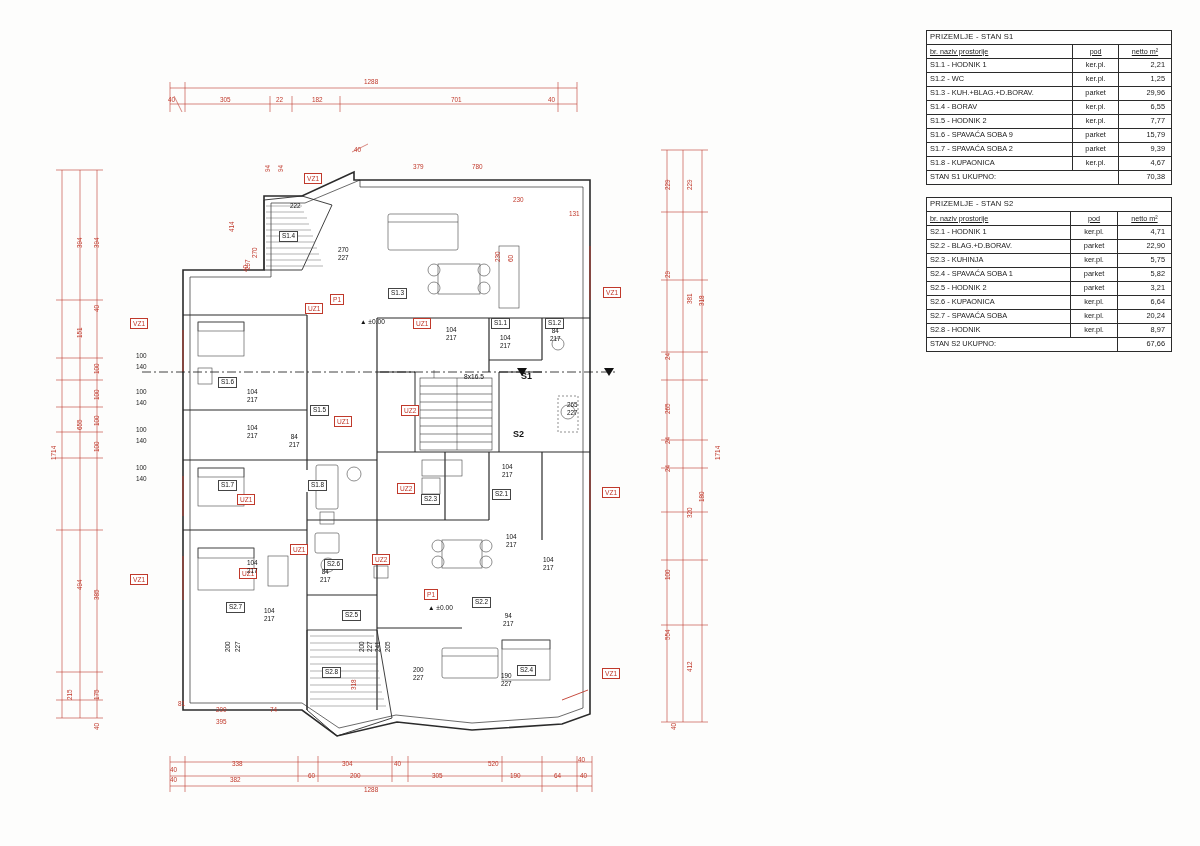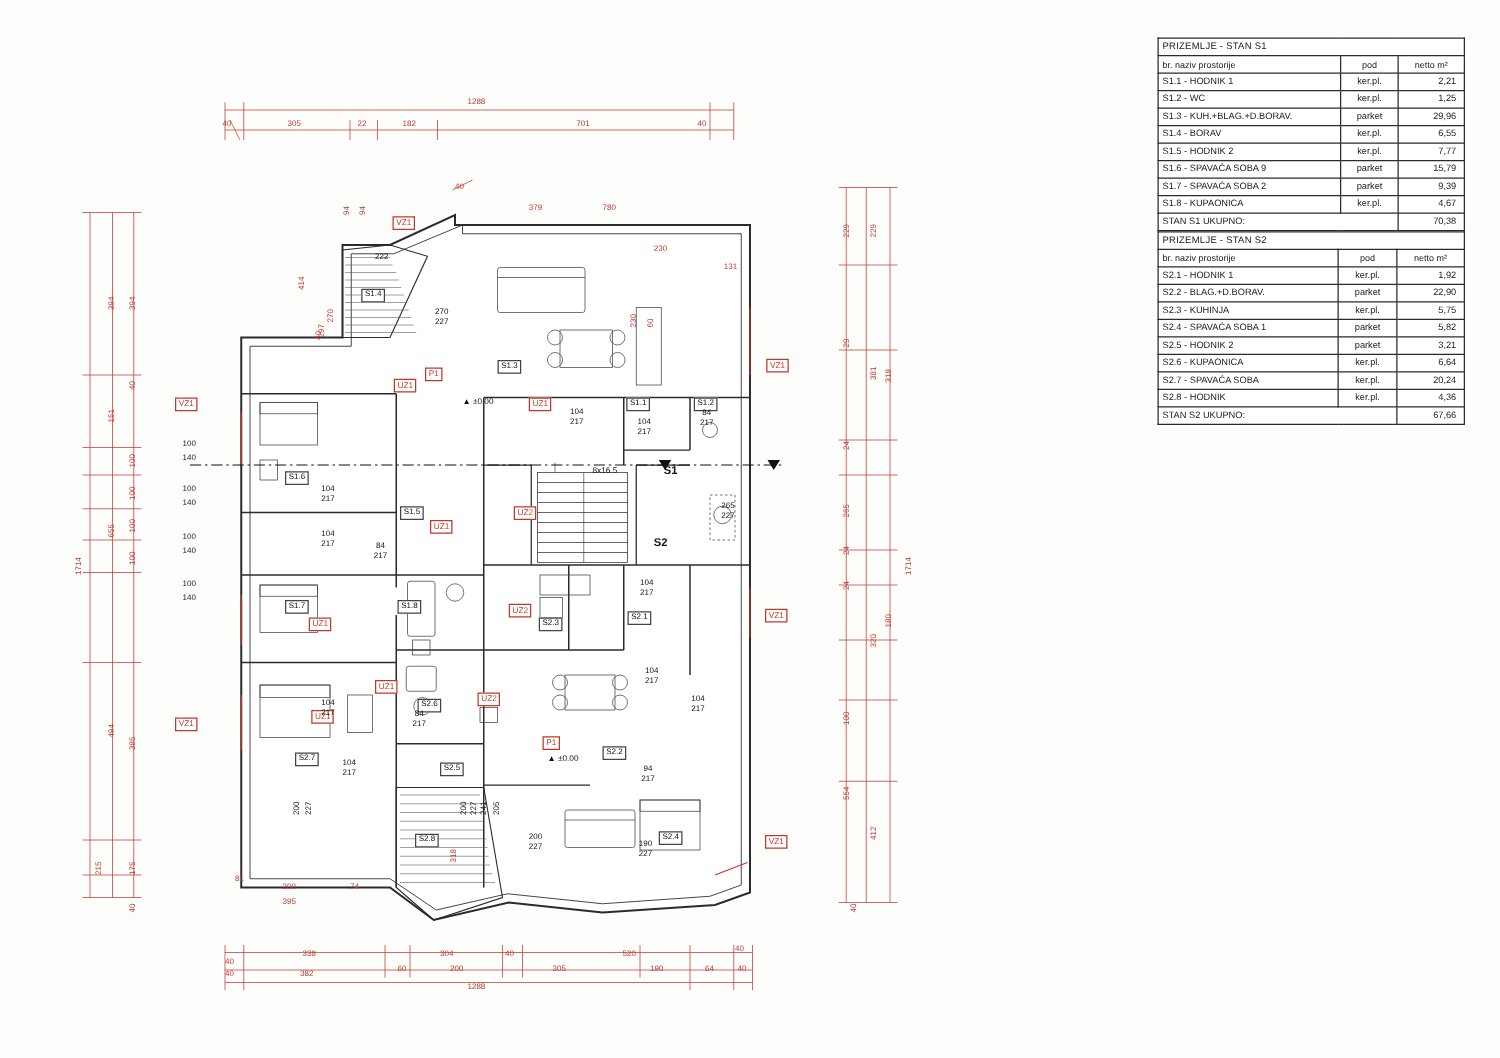--- a/index.html
+++ b/index.html
@@ -26,20 +26,21 @@
     left: 926px;
     top: 30px;
     width: 246px;
   }
   table.legend {
     border-collapse: collapse;
     width: 246px;
     font-size: 7.4px;
     line-height: 1.1;
     background: #fff;
+    margin-bottom: 12px;
   }
   table.legend td, table.legend th {
     border: 0.7px solid #2b2b2b;
     padding: 2px 3px;
     text-align: left;
     font-weight: normal;
     height: 9px;
     white-space: nowrap;
   }
   table.legend td.num, table.legend th.num {
@@ -48,31 +49,32 @@
   }
   table.legend td.mid, table.legend th.mid {
     text-align: center;
   }
   table.legend tr.title td {
     font-size: 7.6px;
     letter-spacing: .2px;
   }
   table.legend tr.head td {
     font-size: 7.2px;
+    text-decoration: underline;
   }
   .col-name { width: 150px; }
   .col-pod { width: 44px; }
   .col-net { width: 52px; }
   .sum td { }
   table.legend.small td { height: 10px; }
 
   
   .drawing {
     position: absolute;
-    left: 12px;
+    left: 2px;
     top: 0;
     width: 926px;
     height: 846px;
   }
   .drawing svg {
     display: block;
   }
   
   .lbl {
     position: absolute;
@@ -579,21 +581,21 @@
             <td colspan="3">PRIZEMLJE - STAN S2</td>
           </tr>
       <tr class="head">
         <td class="col-name">br.  naziv prostorije</td>
         <td class="col-pod mid">pod</td>
         <td class="col-net mid">netto m²</td>
       </tr>
       <tr>
         <td>S2.1 - HODNIK 1</td>
         <td class="mid">ker.pl.</td>
-        <td class="num">1,92</td>
+        <td class="num">4,71</td>
       </tr>
       <tr>
         <td>S2.2 - BLAG.+D.BORAV.</td>
         <td class="mid">parket</td>
         <td class="num">22,90</td>
       </tr>
       <tr>
         <td>S2.3 - KUHINJA</td>
         <td class="mid">ker.pl.</td>
         <td class="num">5,75</td>
@@ -614,21 +616,21 @@
         <td class="num">6,64</td>
       </tr>
       <tr>
         <td>S2.7 - SPAVAĆA SOBA</td>
         <td class="mid">ker.pl.</td>
         <td class="num">20,24</td>
       </tr>
       <tr>
         <td>S2.8 - HODNIK</td>
         <td class="mid">ker.pl.</td>
-        <td class="num">4,36</td>
+        <td class="num">8,97</td>
       </tr>
       <tr class="sum">
         <td colspan="2">STAN S2  UKUPNO:</td>
         <td class="num">67,66</td>
       </tr>
     </tbody>
       </table>
 
 
   </div>

